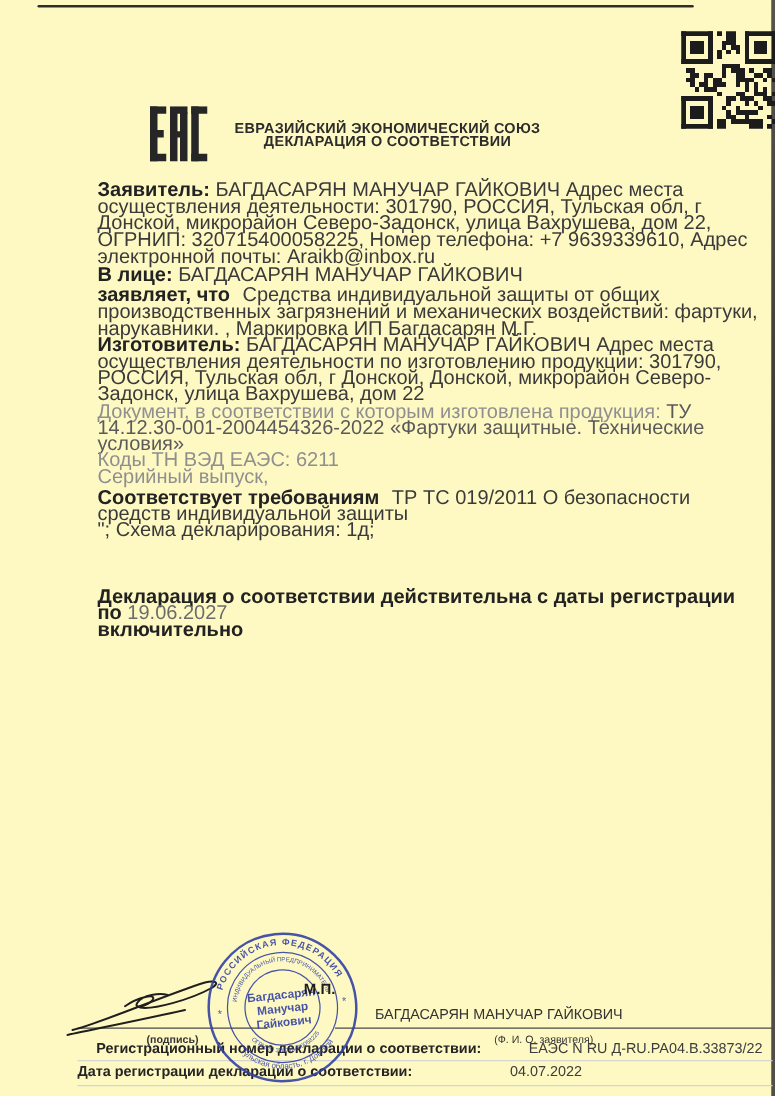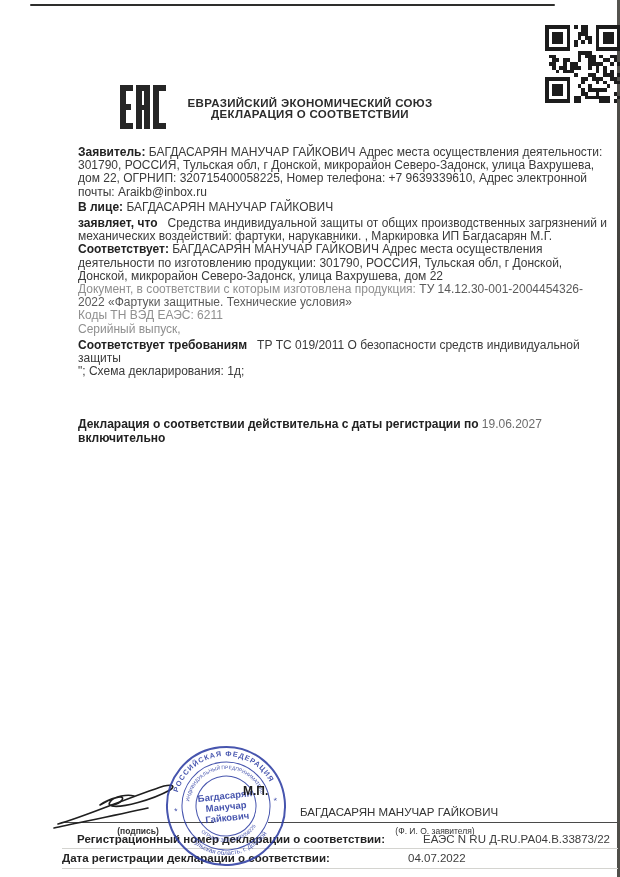--- a/index.html
+++ b/index.html
@@ -1,32 +1,32 @@
 <!DOCTYPE html>
 <html><head>
 <meta charset="utf-8">
 <style>
   html,body{margin:0;padding:0;background:#e8e8e6;}
   #page{
     position:relative;width:620px;height:877px;margin:0 auto;
-    background:#ffffff;overflow:hidden;
+    background:#fef9c3;overflow:hidden;
     font-family:"Liberation Sans","DejaVu Sans",sans-serif;
     color:#3a3a3a;
   }
   
   .top-scan-line{position:absolute;left:30px;top:4px;width:525px;height:2px;background:#2e2e2c;border-radius:1px;}
   .right-edge{position:absolute;right:0;top:0;width:3px;height:877px;background:linear-gradient(to bottom,#55544f,#3c3b38 40%,#504f4a);}
   
   .eac-logo{position:absolute;left:120px;top:85px;}
   .hdr{position:absolute;left:0;width:620px;text-align:center;font-weight:bold;font-size:11.5px;letter-spacing:.3px;color:#2c2c2c;}
   .hdr.union{top:97px;}
   .hdr.title{top:108px;}
   .qr{position:absolute;left:545px;top:25px;width:76px;height:78px;}
   
-  .content{position:absolute;left:78px;top:146px;width:530px;font-size:12px;line-height:13.2px;}
+  .content{position:absolute;left:78px;top:146px;width:530px;font-size:16px;line-height:13.2px;}
   .content p{margin:0;}
   b{color:#222;}
   .faded{color:#8f8f8f;margin-top:20px;}
   .soft{color:#5a5a5a;}
   .datecol{color:#6c6c6c;}
   .m2{margin-top:2px!important;} .m3{margin-top:3px!important;} .m5{margin-top:3px!important;}
   .m21{margin-top:21px!important;} .m40{margin-top:40px!important;}
   .gap{display:inline-block;width:10px;}
   
   .sig-svg{position:absolute;left:52px;top:778px;z-index:4;}
@@ -205,21 +205,21 @@
         </g>
       </svg></div>
 
   <div class="hdr union">ЕВРАЗИЙСКИЙ ЭКОНОМИЧЕСКИЙ СОЮЗ</div>
   <div class="hdr title">ДЕКЛАРАЦИЯ О СООТВЕТСТВИИ</div>
 
   <div class="content">
     <p><b>Заявитель:</b> <span>БАГДАСАРЯН МАНУЧАР ГАЙКОВИЧ Адрес места осуществления деятельности: 301790, РОССИЯ, Тульская обл, г Донской, микрорайон Северо-Задонск, улица Вахрушева, дом 22, ОГРНИП: 320715400058225, Номер телефона: +7 9639339610, Адрес электронной почты: Araikb@inbox.ru</span></p>
     <p class="m2"><b>В лице:</b> <span>БАГДАСАРЯН МАНУЧАР ГАЙКОВИЧ</span></p>
     <p class="m5"><b>заявляет, что</b><span class="gap"></span><span>Средства индивидуальной защиты от общих производственных загрязнений и механических воздействий: фартуки, нарукавники. , Маркировка ИП Багдасарян М.Г.</span></p>
-    <p><b>Соответствует:</b> <span>БАГДАСАРЯН МАНУЧАР ГАЙКОВИЧ Адрес места осуществления деятельности по изготовлению продукции: 301790, РОССИЯ, Тульская обл, г Донской, Донской, микрорайон Северо-Задонск, улица Вахрушева, дом 22</span></p>
+    <p><b>Изготовитель:</b> <span>БАГДАСАРЯН МАНУЧАР ГАЙКОВИЧ Адрес места осуществления деятельности по изготовлению продукции: 301790, РОССИЯ, Тульская обл, г Донской, Донской, микрорайон Северо-Задонск, улица Вахрушева, дом 22</span></p>
     <p><span class="faded">Документ, в соответствии с которым изготовлена продукция:</span> <span class="soft">ТУ 14.12.30-001-2004454326-2022 «Фартуки защитные. Технические условия»</span></p>
     <p class="faded">Коды ТН ВЭД ЕАЭС: 6211</p>
     <p class="faded">Серийный выпуск,</p>
     <p class="m3"><b>Соответствует требованиям</b><span class="gap"></span><span>ТР ТС 019/2011 О безопасности средств индивидуальной защиты</span></p>
     <p>"; Схема декларирования: 1д;</p>
     <p class="m40"><b>Декларация о соответствии действительна с даты регистрации по</b> <span class="datecol">19.06.2027</span><br><b>включительно</b></p>
   </div>
 
   <svg class="sig-svg" width="170" height="52" viewBox="0 0 170 52">
     <g fill="none" stroke="#1f1f1f" stroke-width="1.6" stroke-linecap="round">

